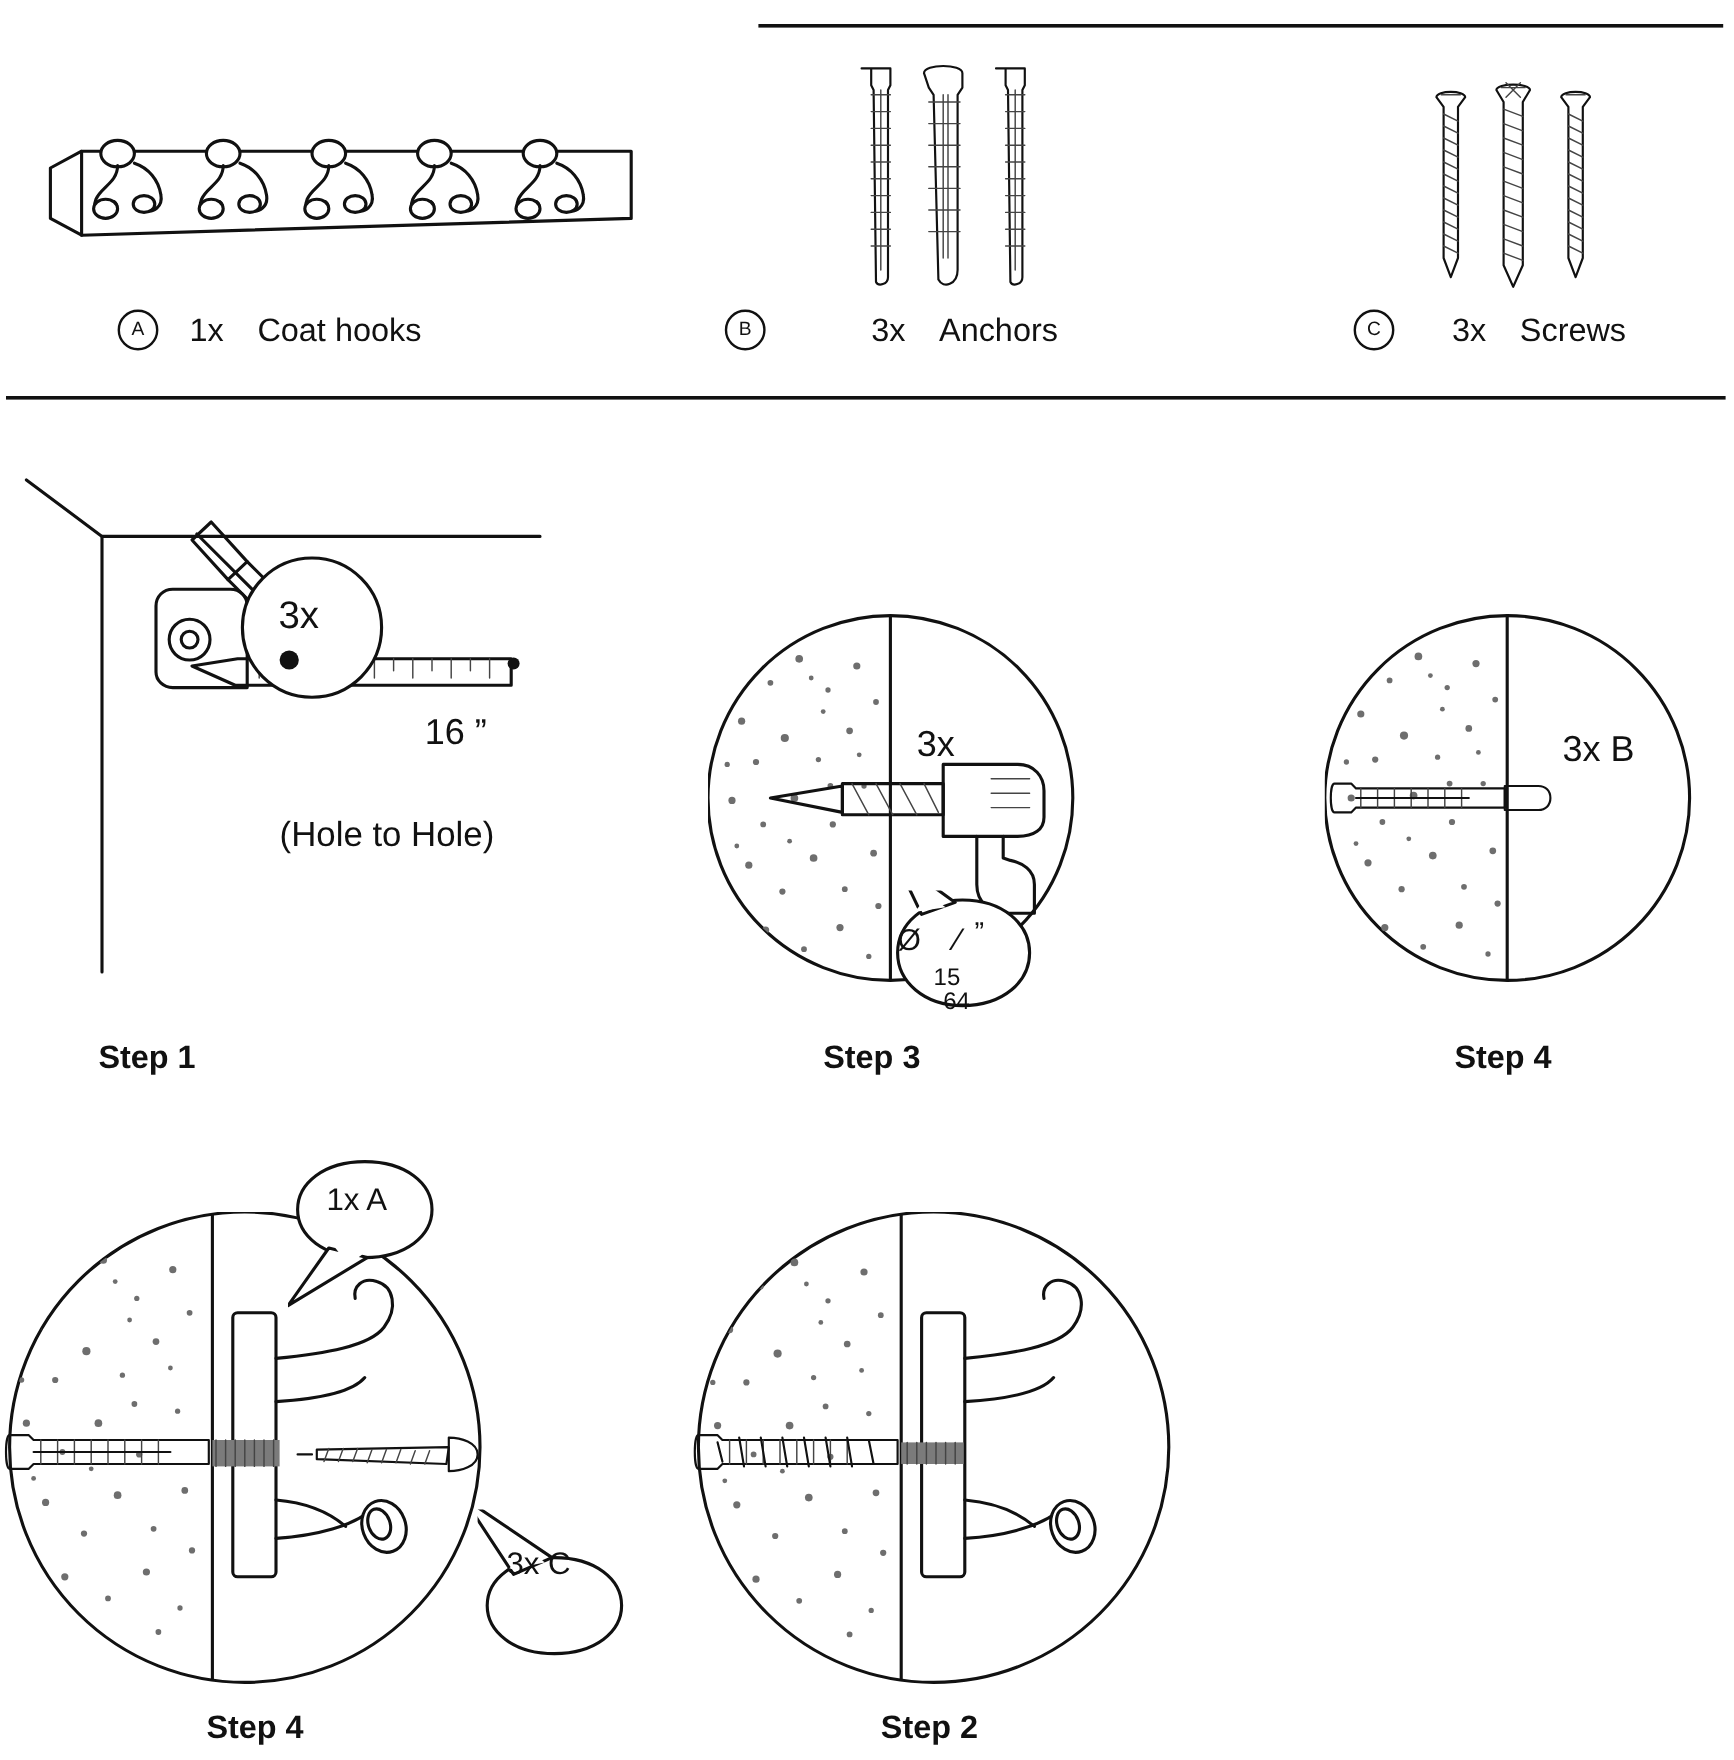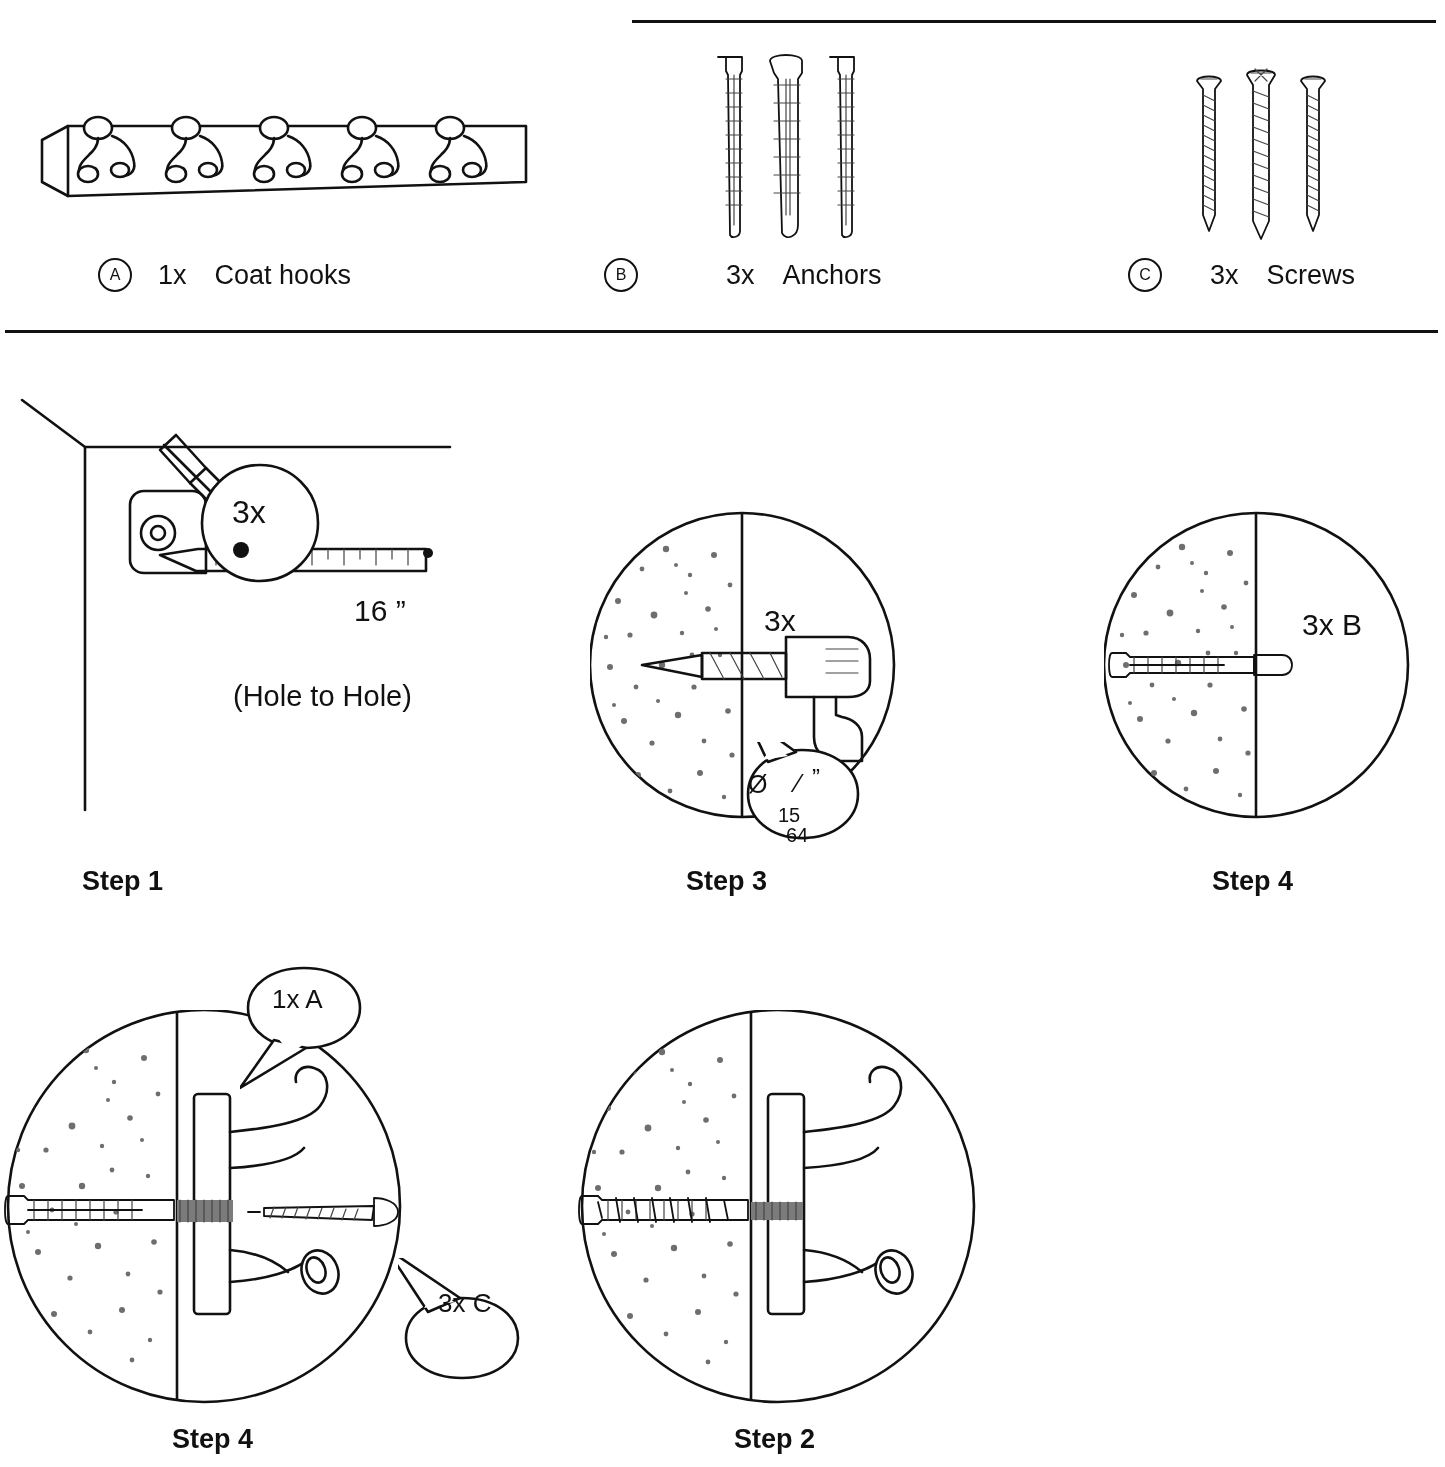--- a/index.html
+++ b/index.html
@@ -510,21 +510,21 @@
 </div>
 <div class="anno" style="left:272px; top:984px; font-size:26px;">1x A</div>
 
 <div class="step" style="left:398px; top:1258px;">
   <svg width="130" height="130" viewBox="0 0 130 130">
     <path class="s fillw" d="M64 40 C30 40 8 58 8 80 C8 102 30 120 64 120 C98 120 120 102 120 80 C120 58 98 40 64 40 Z" style="fill:#ffffff;"></path>
     <path class="s fillw" d="M30 54 L-12 -10 L62 40 Z" style="fill:#ffffff;"></path>
     <path class="fillw" d="M26 50 L56 44 L40 30 Z"></path>
   </svg>
 </div>
-<div class="anno" style="left:438px; top:1288px; font-size:26px;text-align:center;">3x C</div>
+<div class="anno" style="left:422px; top:1288px; font-size:26px;text-align:center;">3x C</div>
 
 <div class="step-caption" style="left:172px; top:1424px;">Step 4</div>
 
 <div class="step" style="left:576px; top:1010px;">
   <svg width="420" height="400" viewBox="0 0 420 400">
     <defs>
       <clipPath id="clipL5">
           <path d="M0 0 H175 V400 H0 Z"></path>
         </clipPath>
       <clipPath id="circ5">

